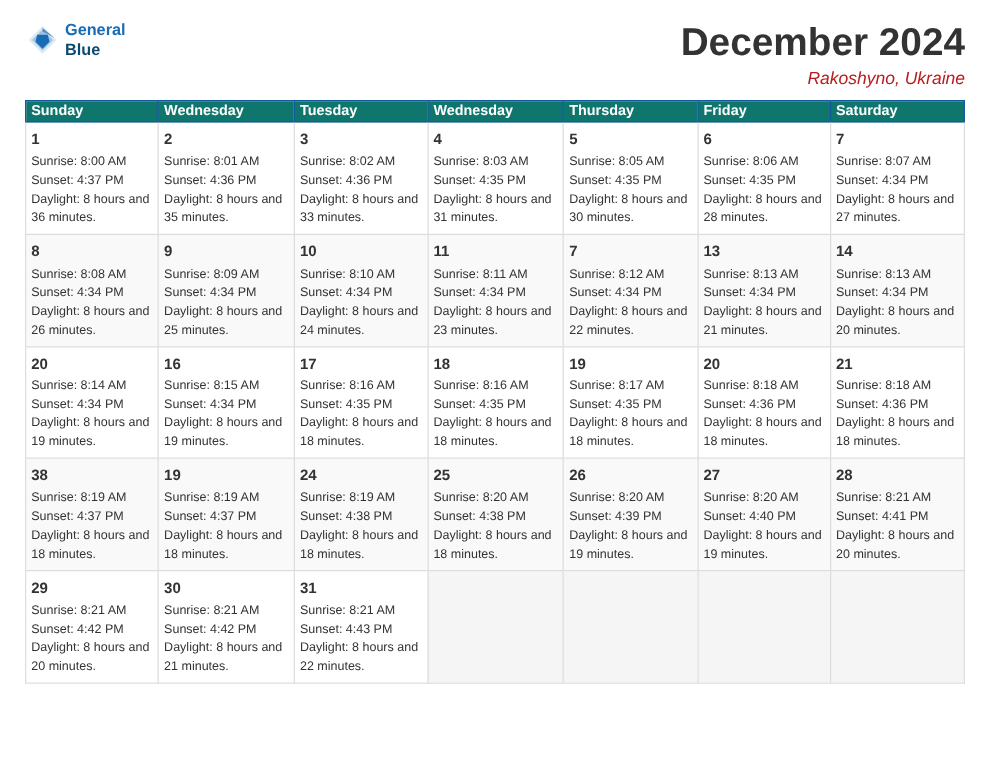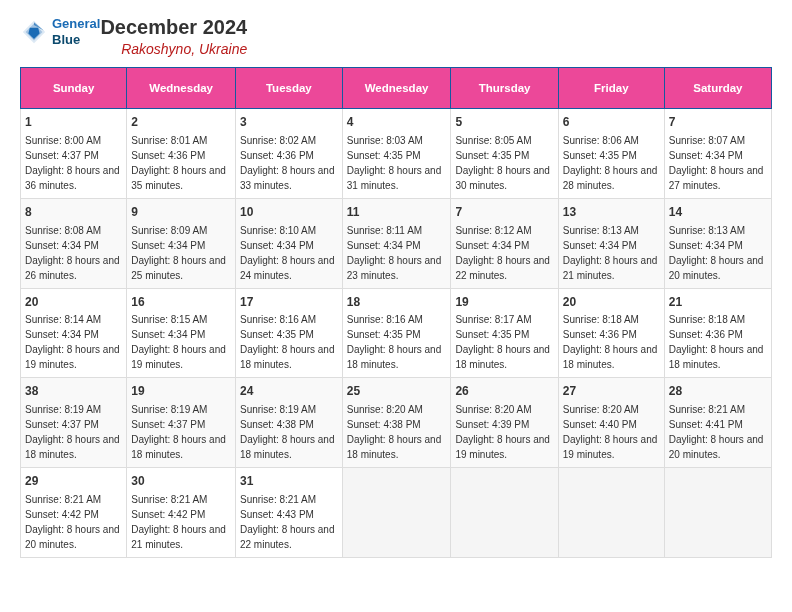--- a/index.html
+++ b/index.html
@@ -10,21 +10,21 @@
       height: 612px;
       overflow: hidden;
     }
     .page {
       width: 792px;
       min-height: 612px;
       padding: 16px 20px;
     }
     .header-row {
       display: flex;
-      justify-content: flex-start;
+      justify-content: space-between;
       align-items: flex-start;
       margin-bottom: 10px;
     }
     .logo {
       display: flex;
       align-items: center;
       gap: 4px;
     }
     .logo-text {
       font-size: 13px;
@@ -36,40 +36,40 @@
       color: #1a6bb5;
     }
     .logo-icon {
       width: 28px;
       height: 28px;
     }
     .title-block {
       text-align: right;
     }
     .main-title {
-      font-size: 20px;
+      font-size: 31px;
       font-weight: bold;
       color: #333;
     }
     .subtitle {
       font-size: 14px;
       color: #b91c1c;
       margin-top: 2px;
       font-style: italic;
     }
     .calendar {
       width: 100%;
       border-collapse: collapse;
       font-size: 10.5px;
     }
     .calendar thead tr th {
-      background: #ec4899;
+      background: #0f766e;
       color: #fff;
-      padding: 14px 4px;
-      text-align: center;
+      padding: 2px 4px;
+      text-align: left;
       font-weight: bold;
       font-size: 11.5px;
       border: 1px solid #1559a0;
     }
     .calendar tbody tr td {
       vertical-align: top;
       padding: 5px 4px;
       border: 1px solid #ddd;
       background: #fff;
       height: 78px;

